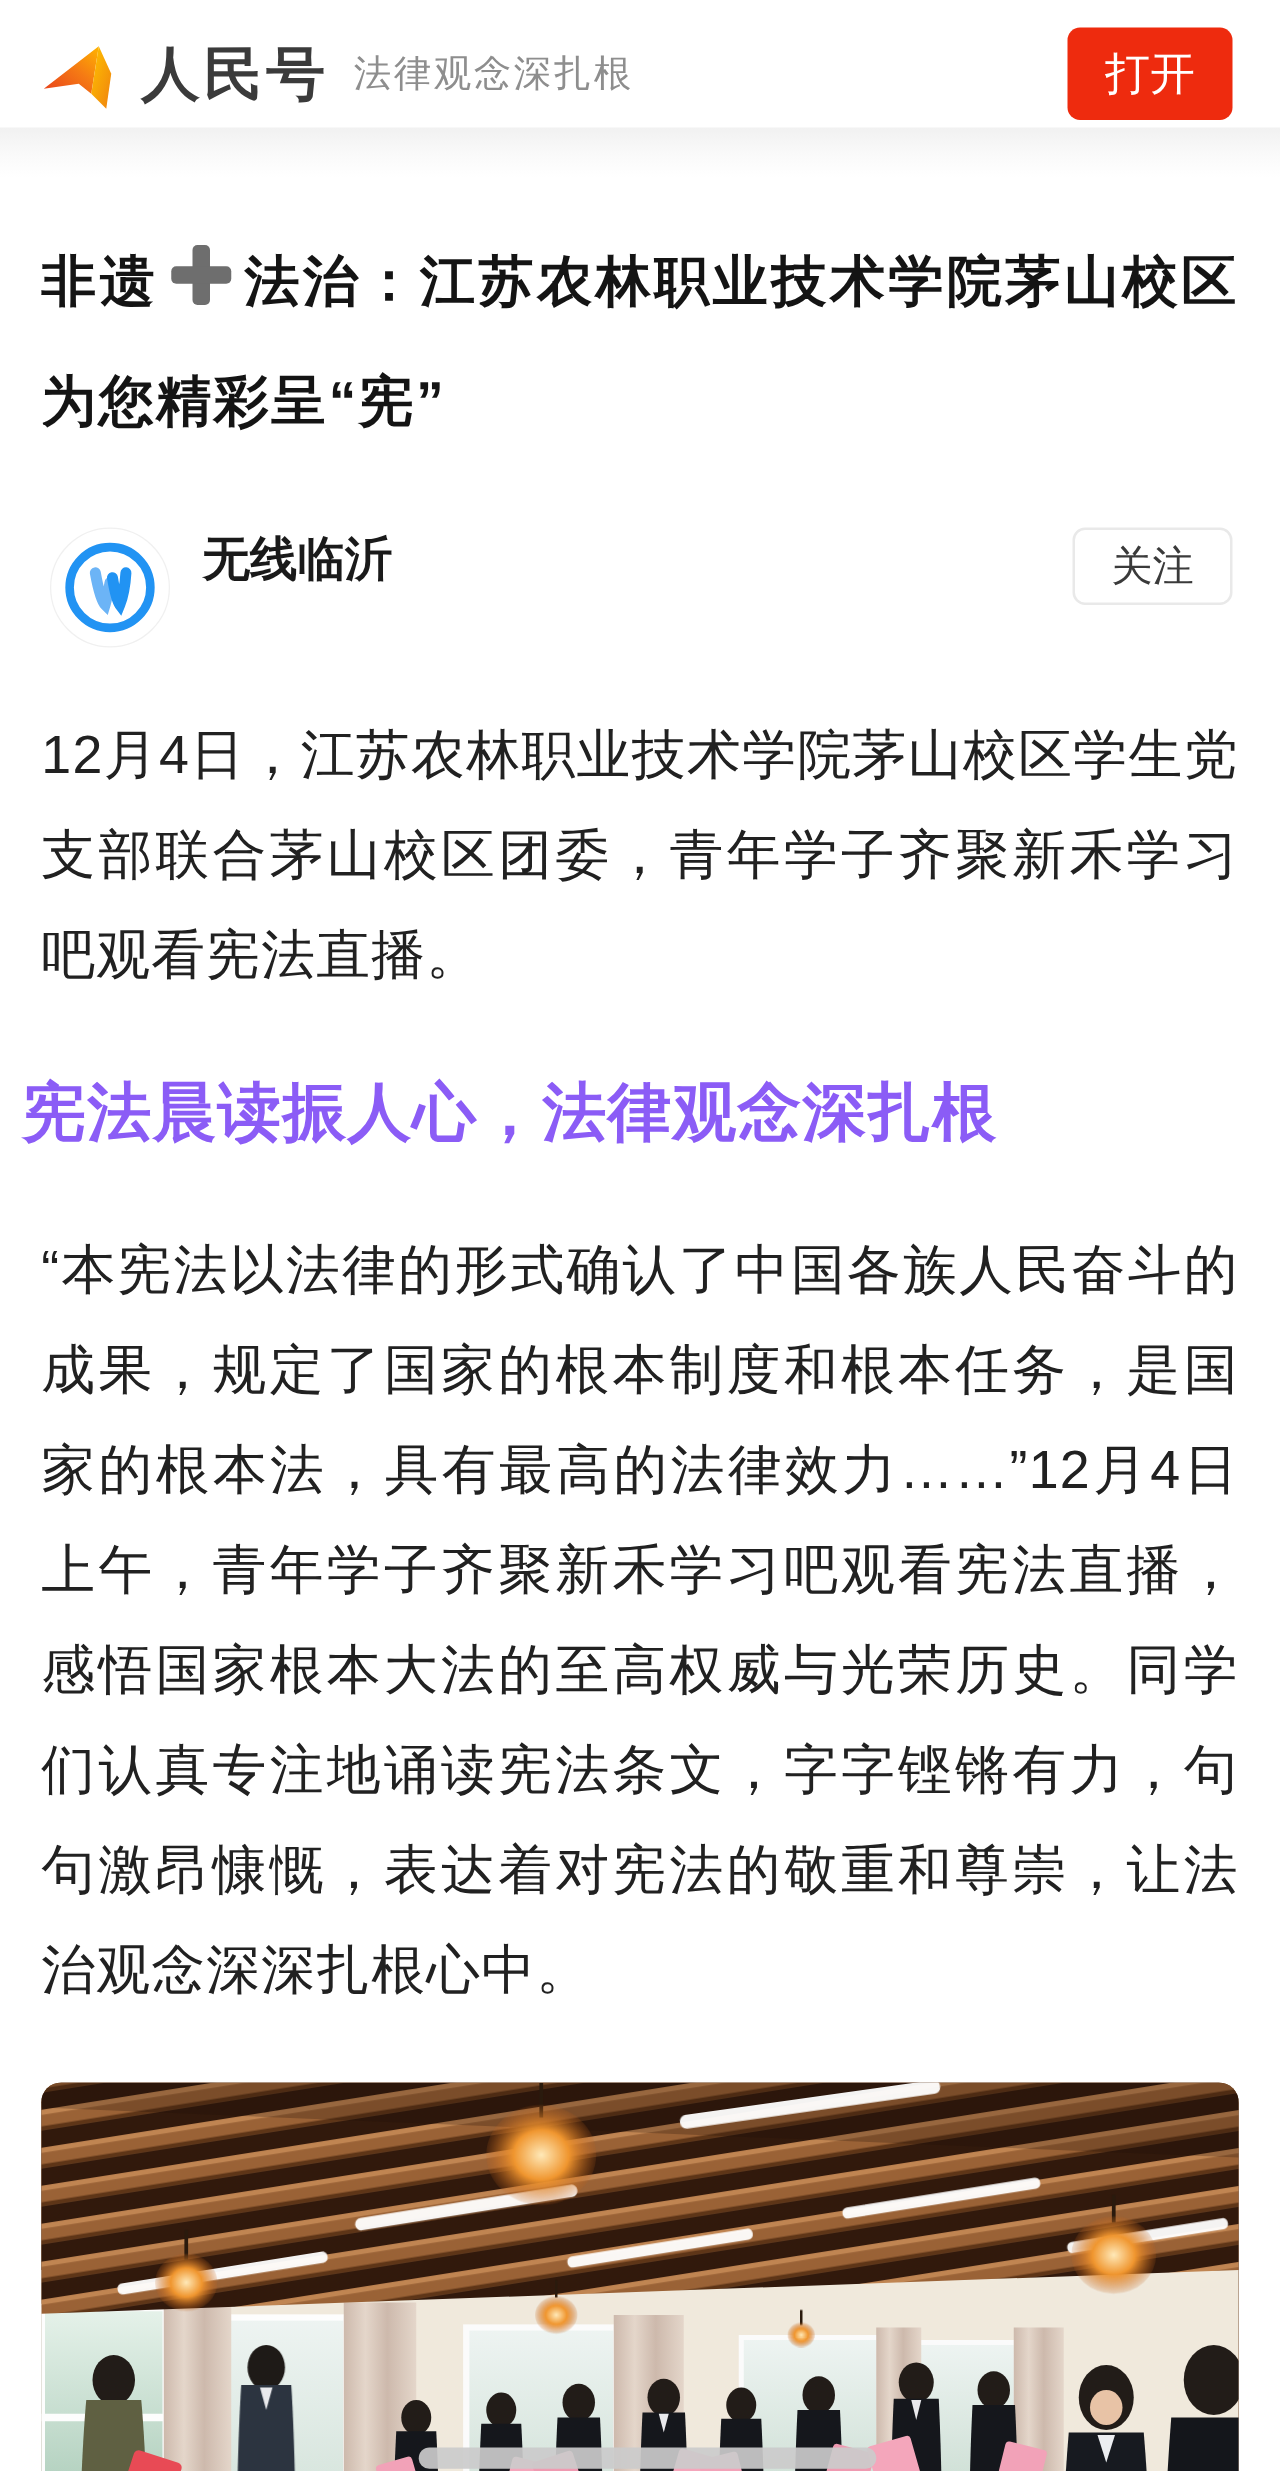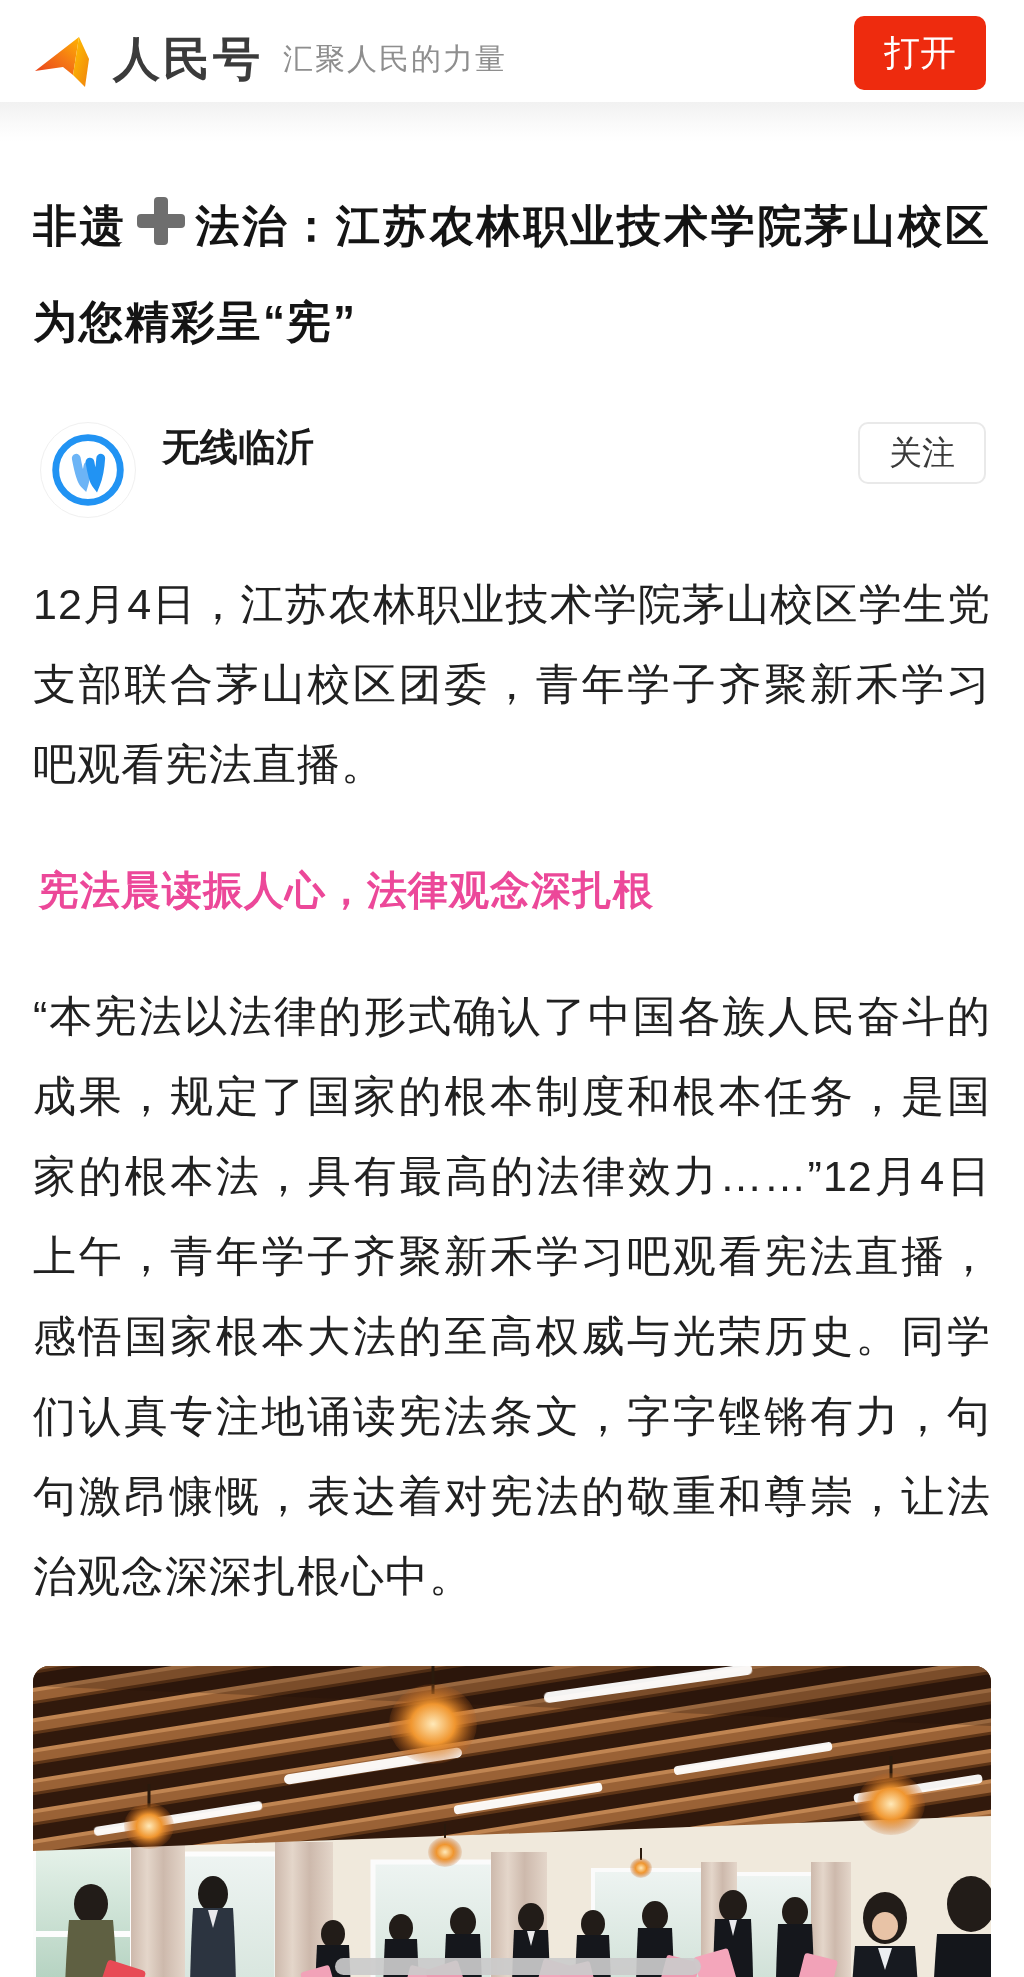--- a/index.html
+++ b/index.html
@@ -2,21 +2,21 @@
 <html><head>
 <meta charset="utf-8">
 <style>
   * { margin:0; padding:0; box-sizing:border-box; }
   html,body { width:1024px; }
   body {
     height:1977px; overflow:hidden; background:#fff;
     font-family:"Liberation Sans","DejaVu Sans",sans-serif; color:#222;
   }
   
-  .header { height:102px; display:flex; padding:16px 38px 0 33px; background:#fff; }
+  .header { height:102px; display:flex; align-items:center; padding:16px 38px 0 33px; background:#fff; }
   .logo-wrap { display:flex; align-items:center; }
   .logo-icon { width:66px; height:60px; margin-right:14px; }
   .logo-text { font-size:47px; font-weight:800; color:#3b3b3b; letter-spacing:3px; }
   .tagline { font-size:30px; color:#8e8e8e; margin-left:20px; letter-spacing:2px; }
   .open-btn {
     margin-left:auto; width:132px; height:74px; border:none; border-radius:10px;
     background:#ee2b0e; color:#fff; font-size:36px; display:flex; align-items:center; justify-content:center;
     font-family:inherit;
   }
   .divider-band { height:40px; background:linear-gradient(180deg,#f1f1f1 0%,#fafafa 55%,#ffffff 100%); }
@@ -43,21 +43,21 @@
   .follow-btn {
     margin-left:auto; width:128px; height:62px; background:#fff; border:2px solid #e9e9e9; border-radius:10px;
     font-size:33px; color:#3a3a3a; display:flex; align-items:center; justify-content:center; font-family:inherit;
   }
   
   .para {
     margin:46px 33px 0; font-size:43px; line-height:80px; color:#212121;
     text-align:justify; word-break:break-all; letter-spacing:1px;
   }
   .subhead {
-    margin:46px 39px 0; font-size:40px; line-height:80px; font-weight:800; color:#ec4899; letter-spacing:1px;
+    margin:46px 18px 0; font-size:51px; line-height:80px; font-weight:800; color:#8b5cf6; letter-spacing:1px;
   }
   
   .photo {
     margin:50px 33px 0; width:958px; height:420px; border-radius:16px; overflow:hidden;
     position:relative; background:#6e4324; display:block;
   }
   .photo svg { display:block; }
 </style>
 </head>
 <body>
@@ -73,21 +73,21 @@
         </linearGradient>
         <linearGradient id="lg2" x1="0" y1="0" x2="1" y2="1">
           <stop offset="0" stop-color="#ffc400"></stop>
             <stop offset="1" stop-color="#f0820e"></stop>
         </linearGradient>
       </defs>
       <polygon points="2,42 46,8 40,46 30,38" fill="url(#lg1)"></polygon>
       <polygon points="46,8 40,46 52,58 56,30" fill="url(#lg2)"></polygon>
     </svg>
     <span class="logo-text">人民号</span>
-    <span class="tagline">汇聚人民的力量</span>
+    <span class="tagline">法律观念深扎根</span>
   </div>
   <button class="open-btn">打开</button>
 </div>
 <div class="divider-band"></div>
 
 <h1 class="title"><span>非遗</span><span class="plus-icon"></span><span>法治：江苏农林职业技术学院茅山校区为您精彩呈“宪”</span></h1>
 
 <div class="author-row">
   <svg class="avatar" viewBox="0 0 96 96">
     <circle cx="48" cy="48" r="47" fill="#ffffff"></circle>

